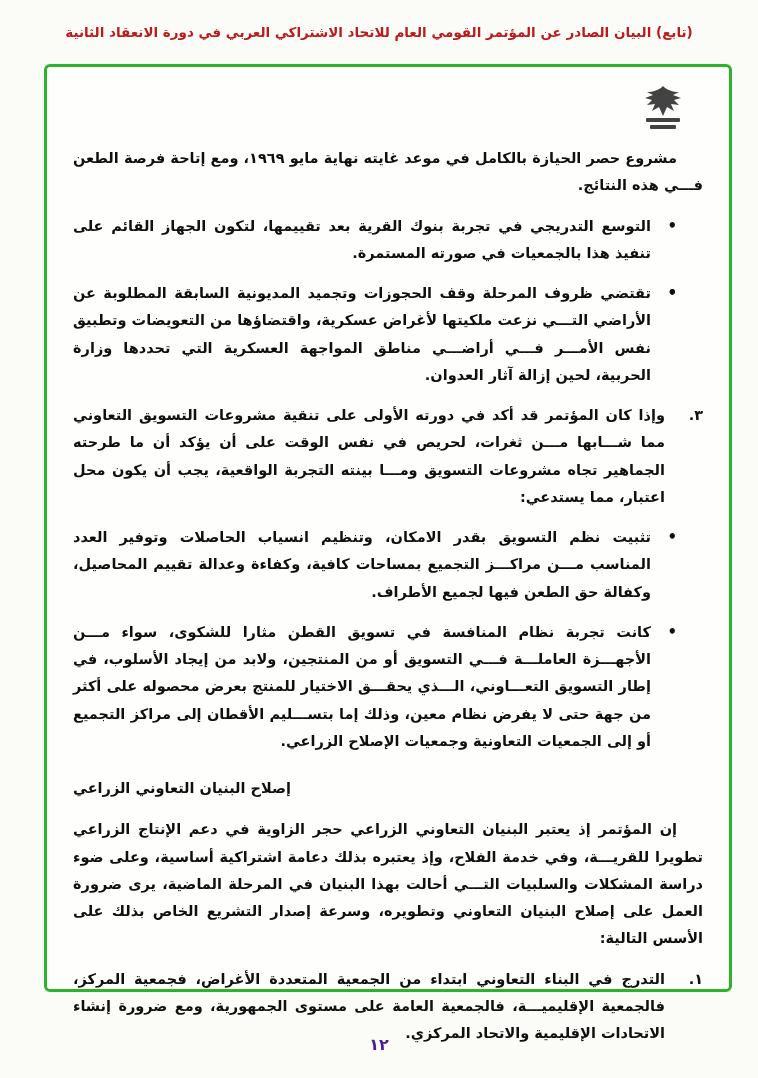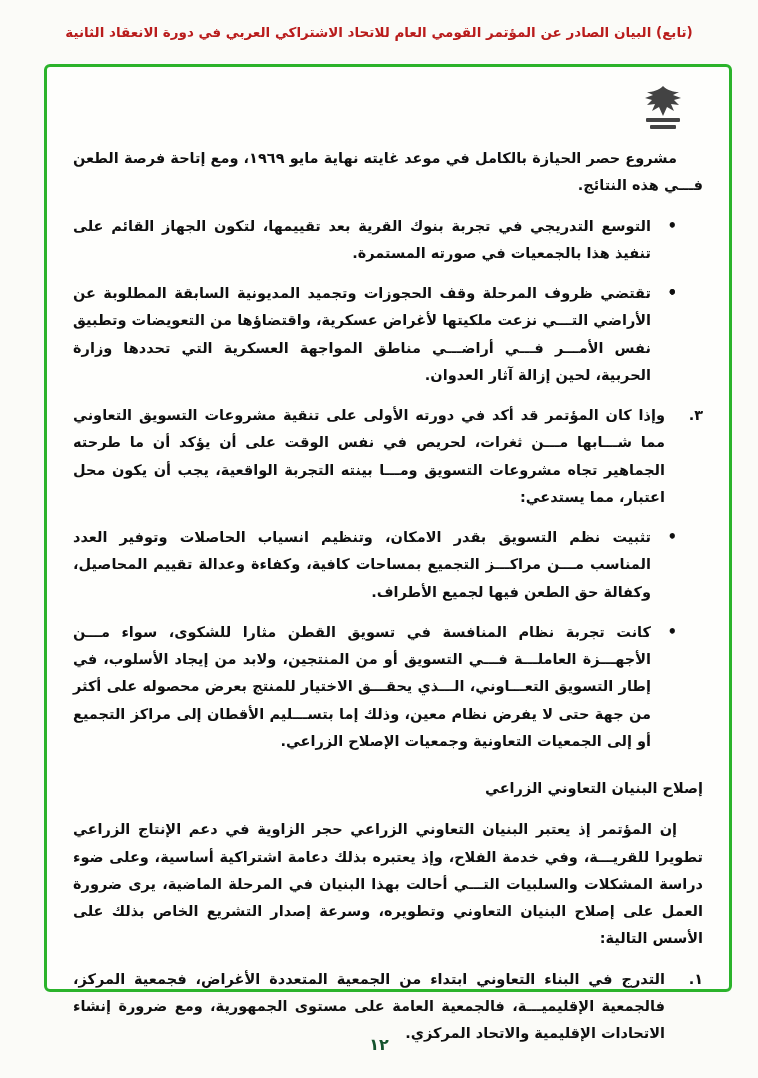--- a/index.html
+++ b/index.html
@@ -62,31 +62,31 @@
   }
   .block.numbered { padding-right: 38px; }
   .block.numbered .num {
     position: absolute;
     right: 0;
     top: 0;
     text-indent: 0;
   }
   .block.heading {
     margin: 20px 0 14px 0;
-    text-align: right;
+    text-align: left;
     text-indent: 0;
   }
   .page-number {
     position: absolute;
     bottom: 24px;
     left: 0; right: 0;
     text-align: center;
     font-weight: 700;
     font-size: 16px;
-    color: #14532d;
+    color: #4c1d95;
   }
 </style>
 </head>
 <body>
 
 <div class="page">
 
   <div class="header">(تابع) البيان الصادر عن المؤتمر القومي العام للاتحاد الاشتراكي العربي في دورة الانعقاد الثانية</div>
 
   <div class="frame">

